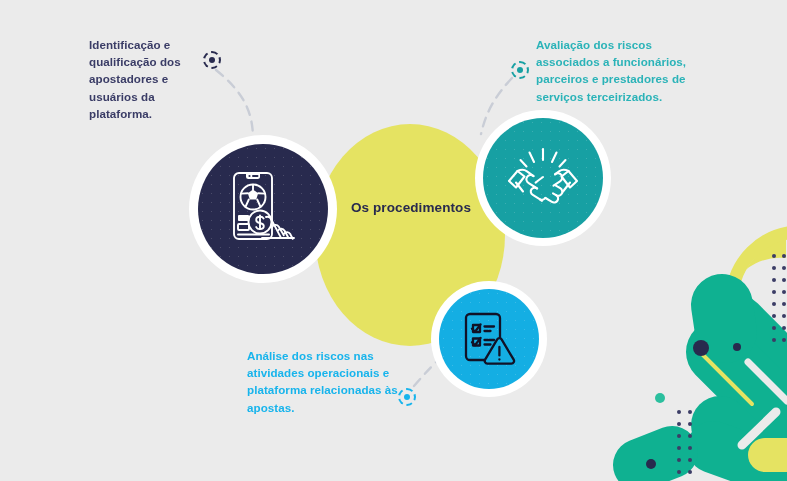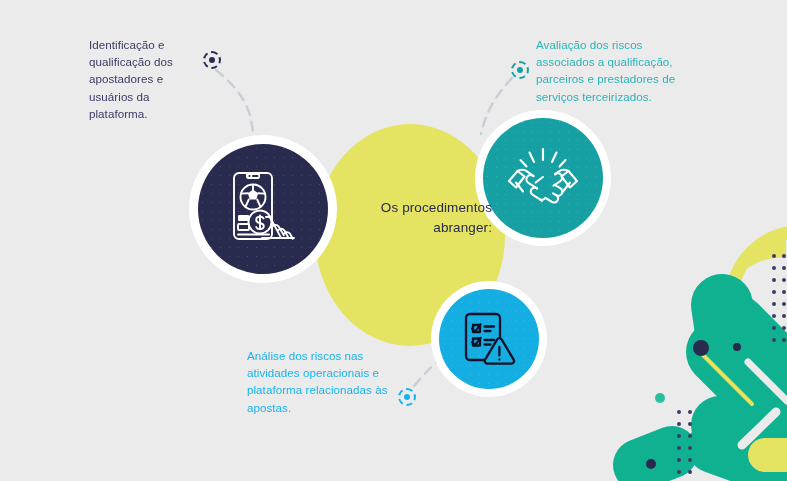--- a/index.html
+++ b/index.html
@@ -28,25 +28,25 @@
     left: 315px; top: 124px;
     width: 190px; height: 222px;
     background: #e5e362;
     border-radius: 50%;
     z-index: 2;
   }
   .center-text {
     position: absolute;
     left: 330px; top: 198px;
     width: 162px;
-    text-align: right;
+    text-align: center;
     color: #282a4e;
     font-size: 13.5px;
     line-height: 20px;
-    font-weight: 400;
+    font-weight: 700;
     letter-spacing: .1px;
     z-index: 6;
   }
   .center-text div { white-space: nowrap; }
 
   
   .bubble {
     position: absolute;
     border-radius: 50%;
     background: #ffffff;
@@ -77,21 +77,21 @@
   #bubble-checklist { left: 431px; top: 281px; width: 116px; height: 116px; }
   #bubble-checklist .inner { width: 100px; height: 100px; background: #14aee3; }
 
   .icon-svg { position: relative; z-index: 2; display:block; }
 
   
   .callout {
     position: absolute;
     font-size: 11.6px;
     line-height: 17.2px;
-    font-weight: 400;
+    font-weight: 700;
     letter-spacing: .05px;
     z-index: 7;
   }
   #callout-bettors { left: 89px; top: 36px; width: 118px; color: #3a3c66; }
   #callout-risk-assessment { left: 536px; top: 36px; width: 160px; color: #2bb3b8; }
   #callout-operational { left: 247px; top: 347px; width: 155px; color: #17b4ec; }
 
   
   .node {
     position:absolute;
@@ -187,21 +187,20 @@
 
       <path d="M 216 70 C 243 92 252 110 253 136" fill="none" stroke="#c9cdd6" stroke-width="2.4" stroke-dasharray="9 7" stroke-linecap="round"></path>
       <path d="M 512 78 C 495 96 486 112 481 134" fill="none" stroke="#c9cdd6" stroke-width="2.4" stroke-dasharray="9 7" stroke-linecap="round"></path>
       <path d="M 414 386 C 426 372 438 360 448 350" fill="none" stroke="#c9cdd6" stroke-width="2.4" stroke-dasharray="9 7" stroke-linecap="round"></path>
     </g>
   </svg>
 
   <div class="center-circle"></div>
   <div class="center-text">
     <div>Os procedimentos</div>
-    <div>abranger:</div>
   </div>
 
   <div class="bubble" id="bubble-wallet">
     <div class="inner">
       <svg class="icon-svg" width="74" height="78" viewBox="0 0 74 78" fill="none" stroke="#ffffff" stroke-width="1.9" stroke-linecap="round" stroke-linejoin="round">
 
         <rect x="8" y="3" width="38" height="66" rx="5"></rect>
 
         <path d="M20 3 h14 v3.5 a2.5 2.5 0 0 1 -2.5 2.5 h-9 A2.5 2.5 0 0 1 20 6.5 Z" fill="#ffffff" stroke="none"></path>
         <circle cx="23.5" cy="6" r="1.1" fill="#282a4e" stroke="none"></circle>
@@ -283,21 +282,21 @@
         <path d="M24.5 34.5 h6"></path>
 
         <path d="M37.2 29.4 a2.6 2.6 0 0 1 4.4 0 l12.1 20.3 a2.6 2.6 0 0 1 -2.2 3.9 H27.3 a2.6 2.6 0 0 1 -2.2 -3.9 Z" fill="#14aee3"></path>
         <path d="M39.4 37 v8.4"></path>
         <path d="M39.4 49.3 v.2"></path>
       </svg>
     </div>
   </div>
 
   <div class="callout" id="callout-bettors">Identificação e qualificação dos apostadores e usuários da plataforma.</div>
-  <div class="callout" id="callout-risk-assessment">Avaliação dos riscos associados a qualificação, parceiros e prestadores de serviços terceirizados.</div>
+  <div class="callout" id="callout-risk-assessment">Avaliação dos riscos associados a funcionários, parceiros e prestadores de serviços terceirizados.</div>
   <div class="callout" id="callout-operational">Análise dos riscos nas atividades operacionais e plataforma relacionadas às apostas.</div>
 
   <div class="node" id="node-bettors">
     <span class="ring"></span>
     <span class="dot"></span>
   </div>
   <div class="node" id="node-risk-assessment">
     <span class="ring"></span>
     <span class="dot"></span>
   </div>

